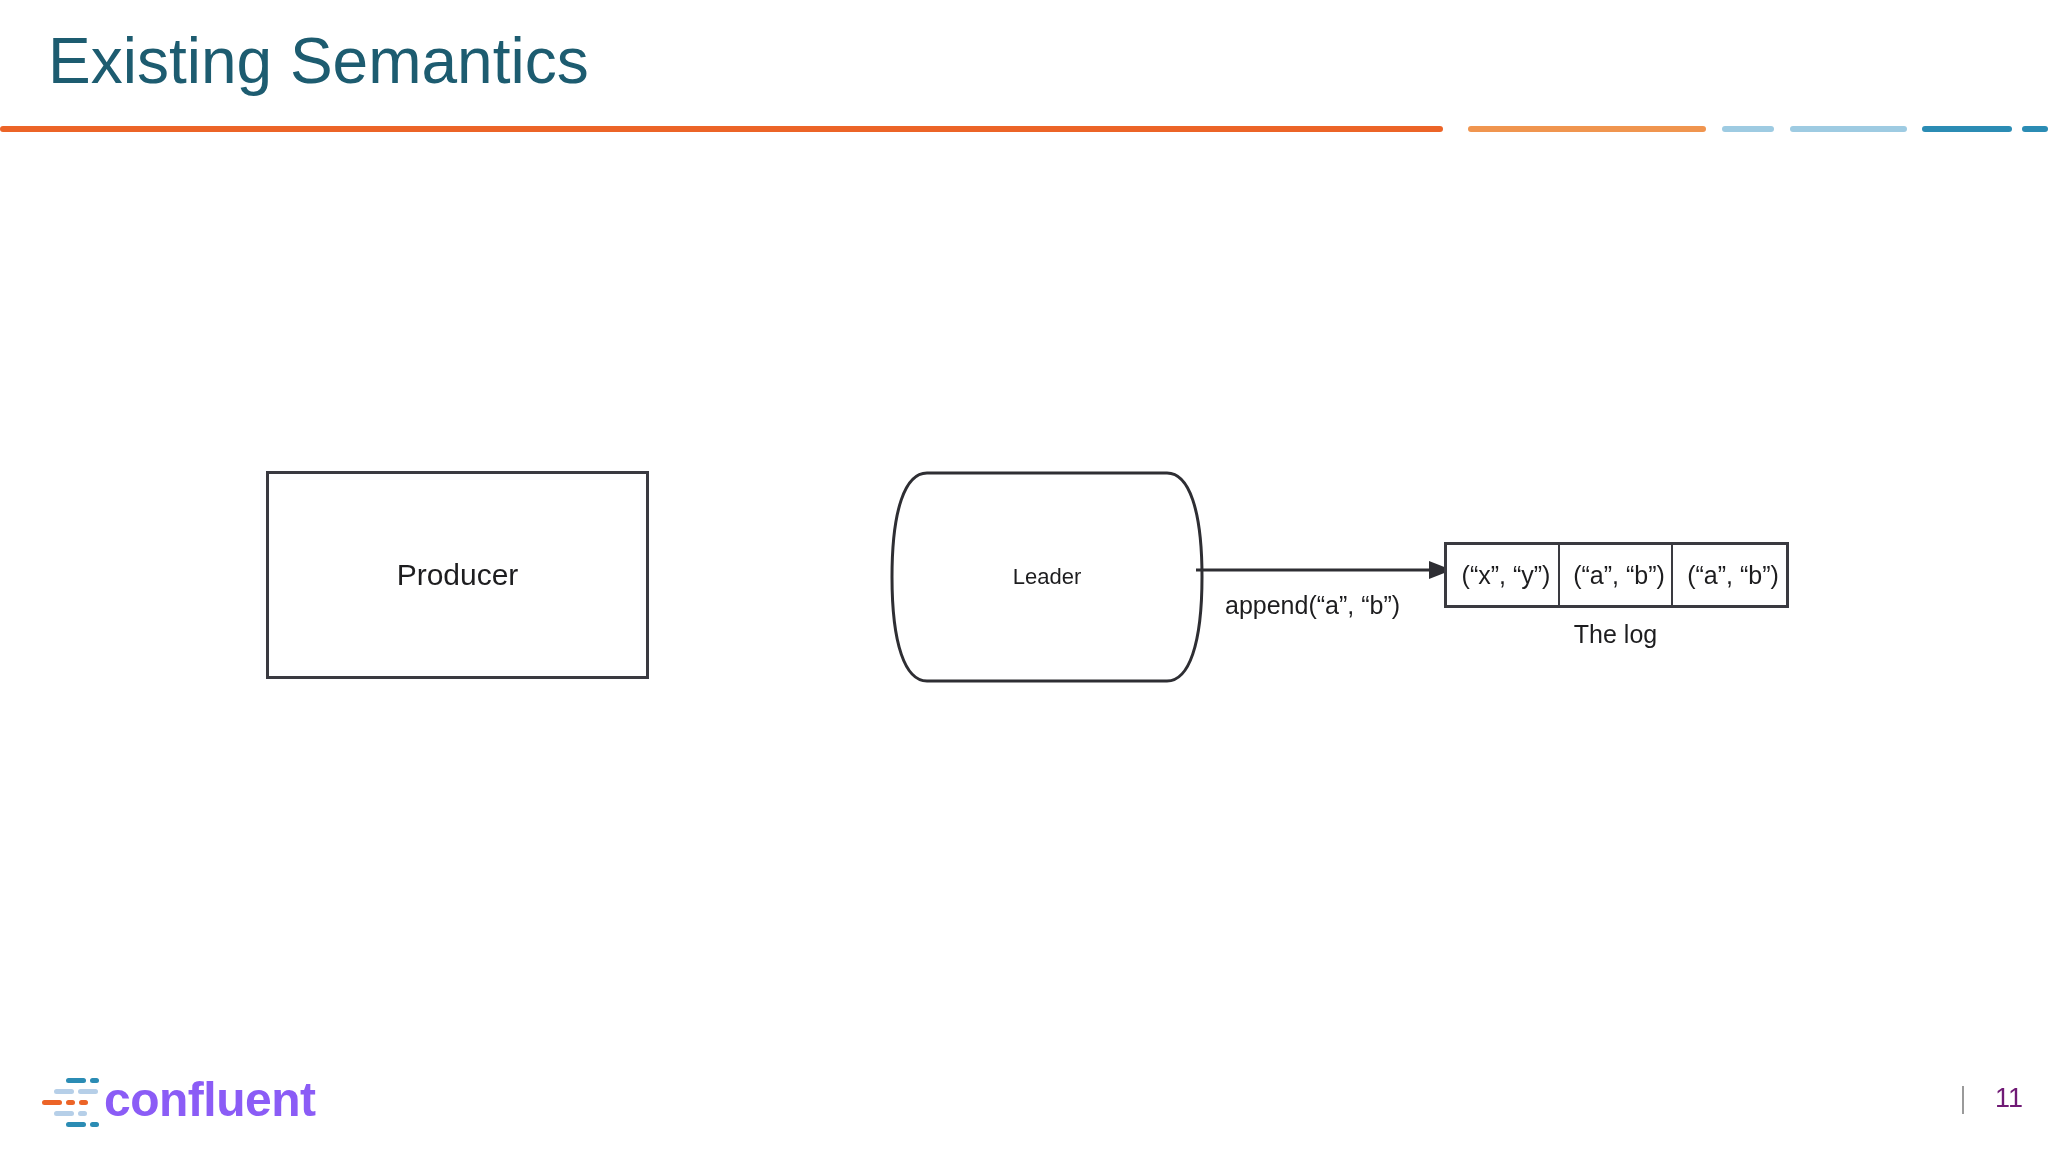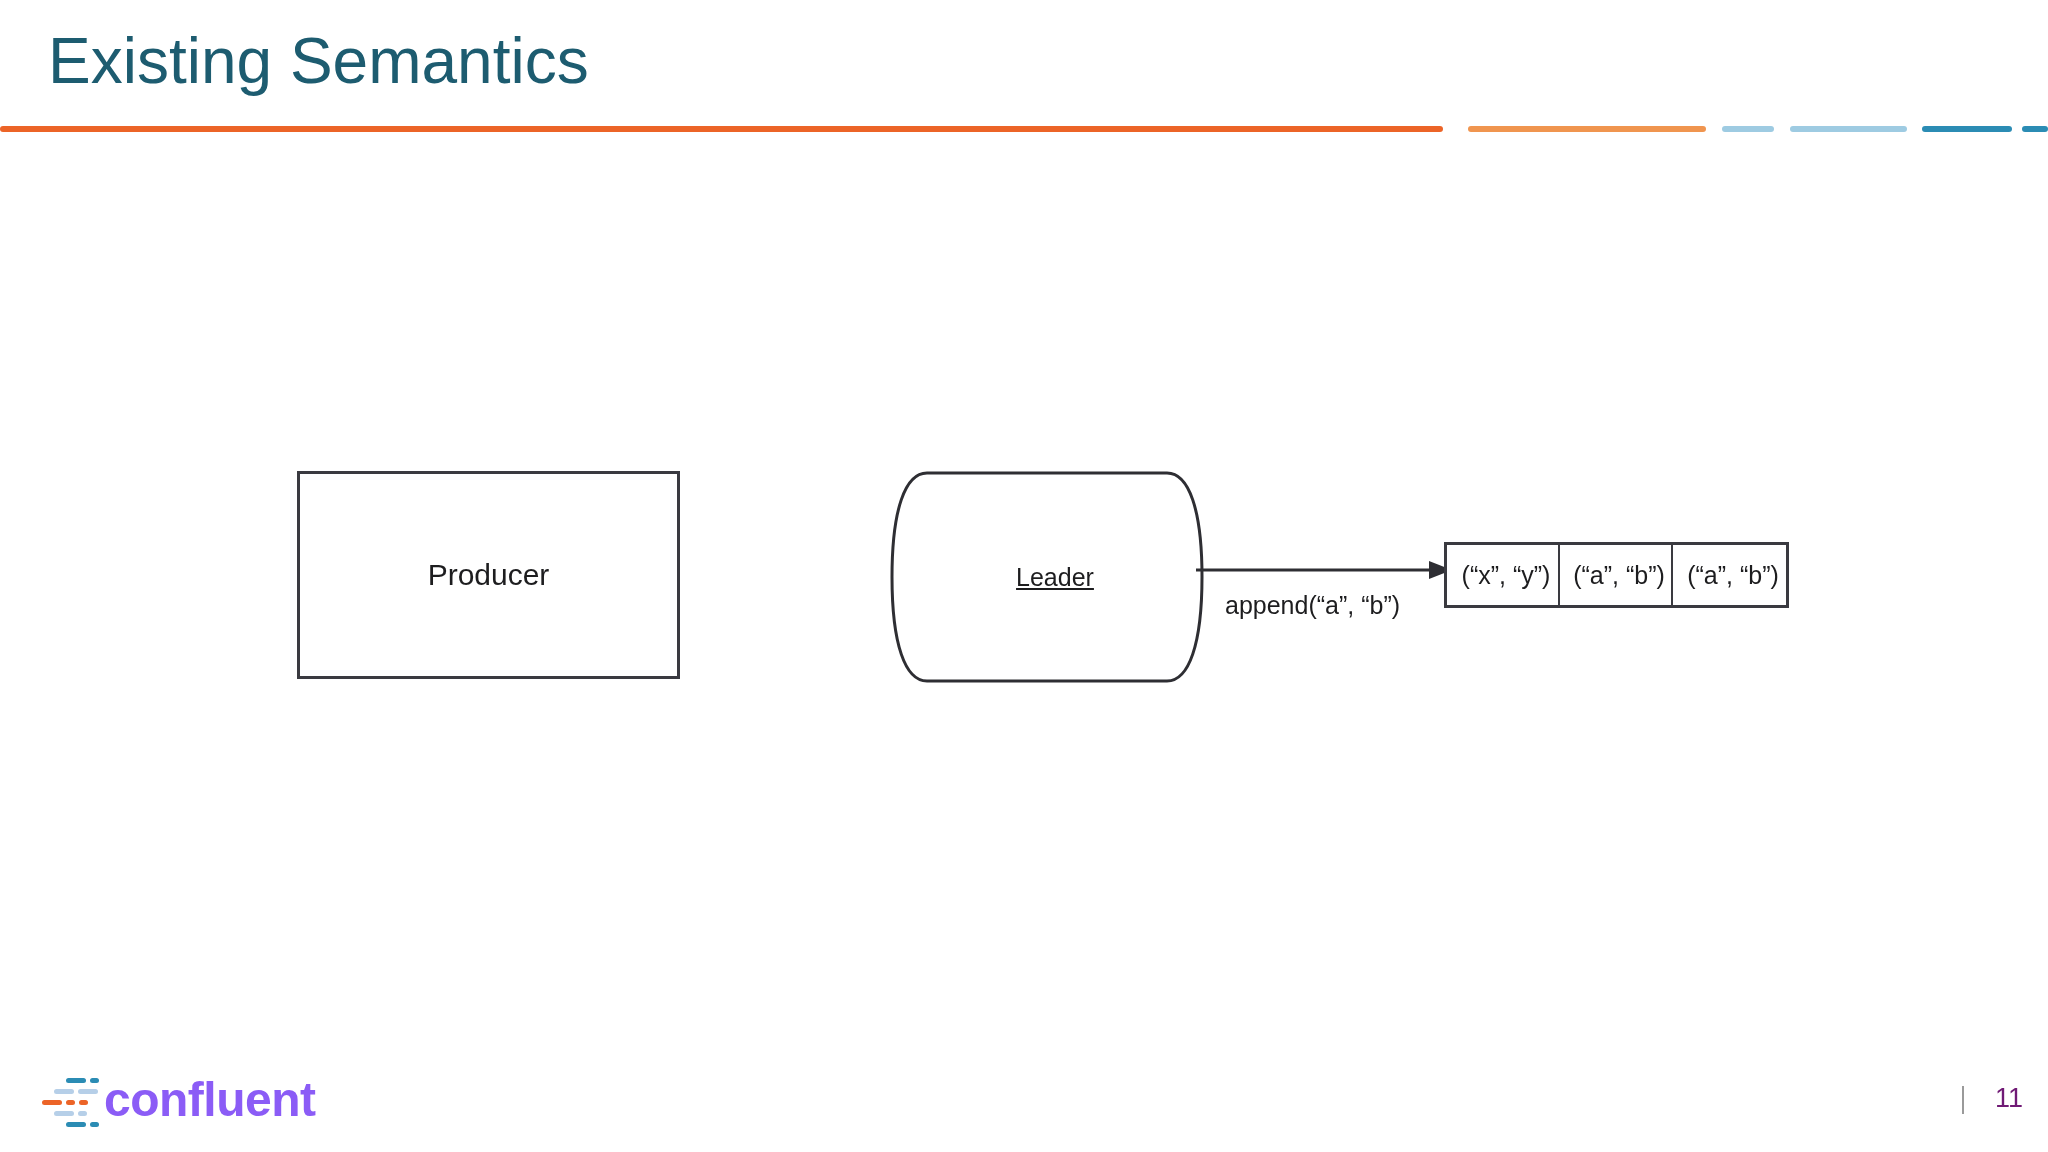--- a/index.html
+++ b/index.html
@@ -62,21 +62,20 @@
     left: 266px;
     top: 471px;
     width: 383px;
     height: 208px;
     border: 3px solid #3a3a40;
     background: #ffffff;
     box-sizing: border-box;
     display: flex;
     align-items: center;
     justify-content: center;
-    margin-left: 31px;
   }
   .producer-box .node-label {
     font-size: 30px;
     color: #1d1d1f;
     font-weight: 400;
   }
 
   .leader-shape {
     position: absolute;
     left: 889px;
@@ -84,30 +83,29 @@
     width: 316px;
     height: 214px;
   }
   .leader-shape svg {
     position: absolute;
     left: 0;
     top: 0;
   }
   .leader-label {
     position: absolute;
-    left: 8px;
+    left: 0;
     top: 0;
     width: 316px;
     height: 214px;
     display: flex;
     align-items: center;
     justify-content: center;
-    font-size: 25px;
-    color: #1d1d1f;
-    text-decoration: underline;
+    font-size: 22px;
+    color: #1d1d1f;
   }
 
   .arrow-wrap {
     position: absolute;
     left: 1196px;
     top: 556px;
     width: 258px;
     height: 28px;
   }
   .arrow-label {
@@ -236,20 +234,21 @@
       <polygon points="233,5 256,14 233,23" fill="#2e2e33"></polygon>
     </svg>
   </div>
   <div class="arrow-label">append(“a”, “b”)</div>
 
   <div class="log-strip" id="log-strip">
       <div class="log-cell">(“x”, “y”)</div>
       <div class="log-cell">(“a”, “b”)</div>
       <div class="log-cell">(“a”, “b”)</div>
     </div>
+  <div class="log-caption">The log</div>
 
 </div>
 
 <div class="logo">
   <div class="logo-marks" id="logo-marks">
       <div class="dash" style="left: 24px; top: 6px; width: 20px; background: rgb(43, 140, 180);"></div>
       <div class="dash" style="left: 48px; top: 6px; width: 9px; background: rgb(43, 140, 180);"></div>
       <div class="dash" style="left: 12px; top: 17px; width: 20px; background: rgb(182, 207, 232);"></div>
       <div class="dash" style="left: 36px; top: 17px; width: 20px; background: rgb(182, 207, 232);"></div>
       <div class="dash" style="left: 0px; top: 28px; width: 20px; background: rgb(236, 100, 39);"></div>

